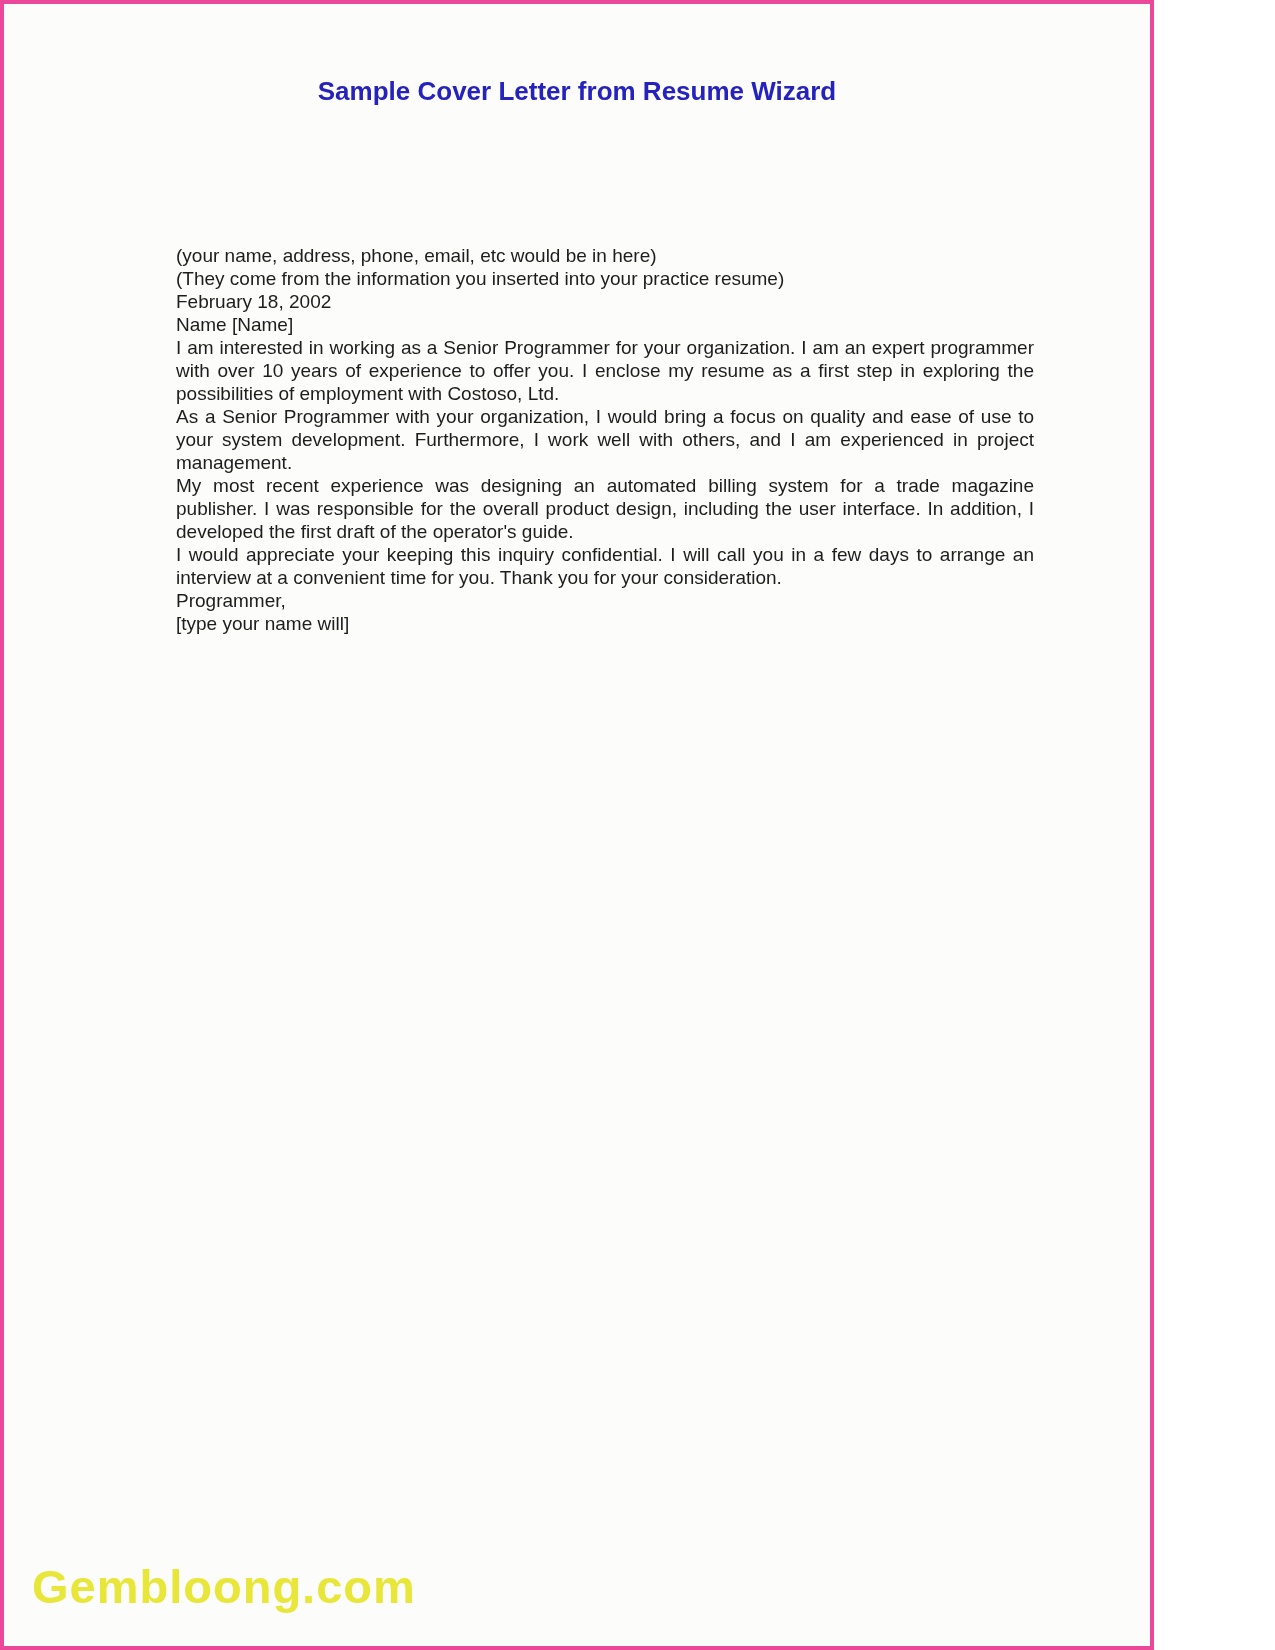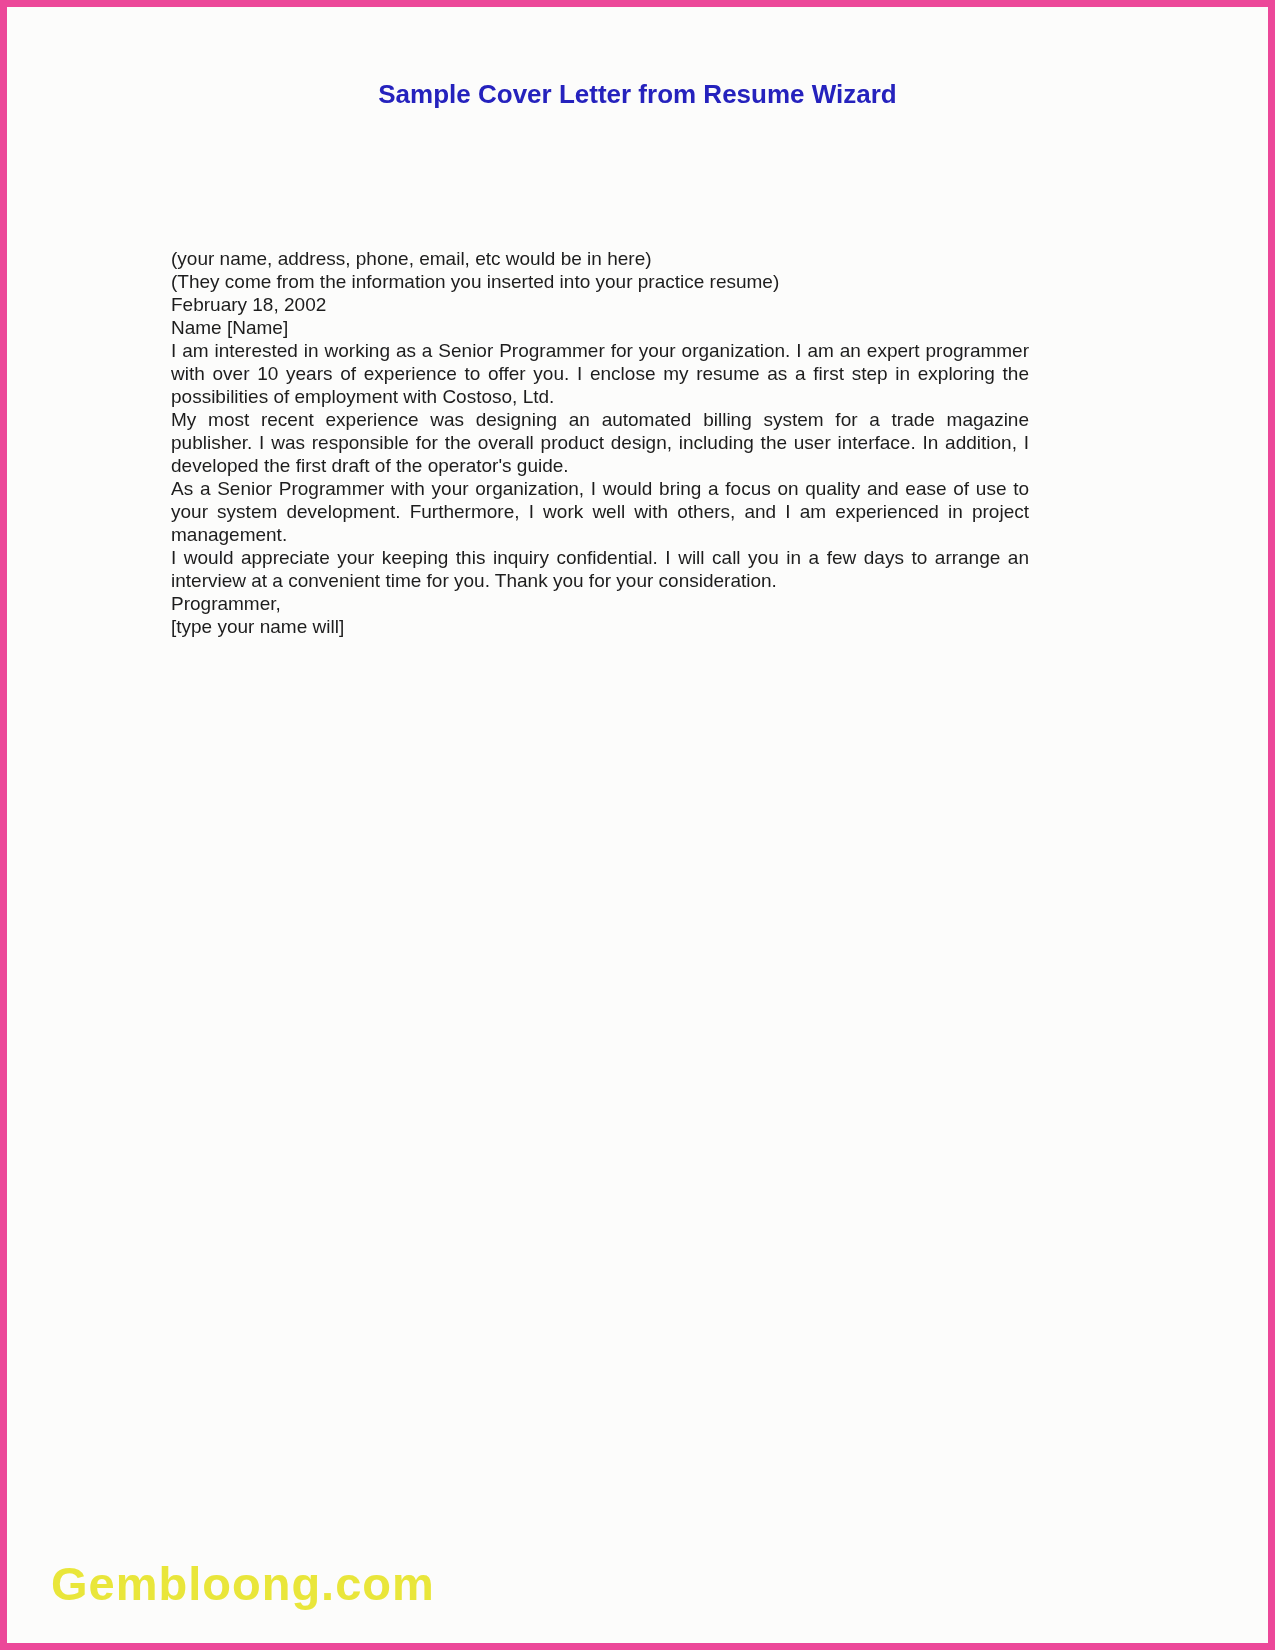--- a/index.html
+++ b/index.html
@@ -2,57 +2,57 @@
 <html><head>
 <meta charset="utf-8">
 <style>
   * { margin: 0; padding: 0; box-sizing: border-box; }
   html, body {
     background: #ffffff;
     font-family: "Liberation Sans", "DejaVu Sans", sans-serif;
   }
   .page {
     position: relative;
-    width: 1275px;
+    width: 1154px;
     height: 1650px;
     background: #fcfcfb;
-    border: 7px solid #ec4899;
+    border: 4px solid #ec4899;
     overflow: hidden;
   }
   .doc-title {
     position: absolute;
     top: 72px;
     left: 0;
     width: 100%;
     text-align: center;
     font-size: 26px;
     font-weight: bold;
     color: #2522bd;
     letter-spacing: 0px;
   }
   .letter-body {
     position: absolute;
-    left: 164px;
+    left: 172px;
     top: 240px;
     width: 858px;
     font-size: 19px;
     line-height: 23px;
     color: #1d1d1d;
   }
   .letter-body p { margin: 0; }
   .intro-line-2   { margin-top: 23px; }
   .date-line      { margin-top: 47px; }
   .salutation     { margin-top: 23px; }
   .para-1         { margin-top: 58px; }
   .para           { margin-top: 21px; text-align: justify; text-justify: inter-word; }
   .closing        { margin-top: 21px; }
   .signature-line { margin-top: 127px; }
   .watermark {
     position: absolute;
-    left: 44px;
+    left: 28px;
     bottom: 32px;
     font-size: 47px;
     font-weight: bold;
     color: #e9e63a;
     letter-spacing: 1px;
   }
 </style>
 </head>
 <body>
 
@@ -65,23 +65,23 @@
     <p class="intro-line-1">(your name, address, phone, email, etc would be in here)</p>
 
     <p class="intro-line-2">(They come from the information you inserted into your practice resume)</p>
 
     <p class="date-line">February 18, 2002</p>
 
     <p class="salutation">Name [Name]</p>
 
     <p class="para para-1">I am interested in working as a Senior Programmer for your organization. I am an expert programmer with over 10 years of experience to offer you. I enclose my resume as a first step in exploring the possibilities of employment with Costoso, Ltd.</p>
 
+    <p class="para">As a Senior Programmer with your organization, I would bring a focus on quality and ease of use to your system development. Furthermore, I work well with others, and I am experienced in project management.</p>
+
     <p class="para">My most recent experience was designing an automated billing system for a trade magazine publisher. I was responsible for the overall product design, including the user interface. In addition, I developed the first draft of the operator's guide.</p>
-
-    <p class="para">As a Senior Programmer with your organization, I would bring a focus on quality and ease of use to your system development. Furthermore, I work well with others, and I am experienced in project management.</p>
 
     <p class="para">I would appreciate your keeping this inquiry confidential. I will call you in a few days to arrange an interview at a convenient time for you. Thank you for your consideration.</p>
 
     <p class="closing">Programmer,</p>
 
     <p class="signature-line">[type your name will]</p>
 
   </div>
 
   <div class="watermark">Gembloong.com</div>

